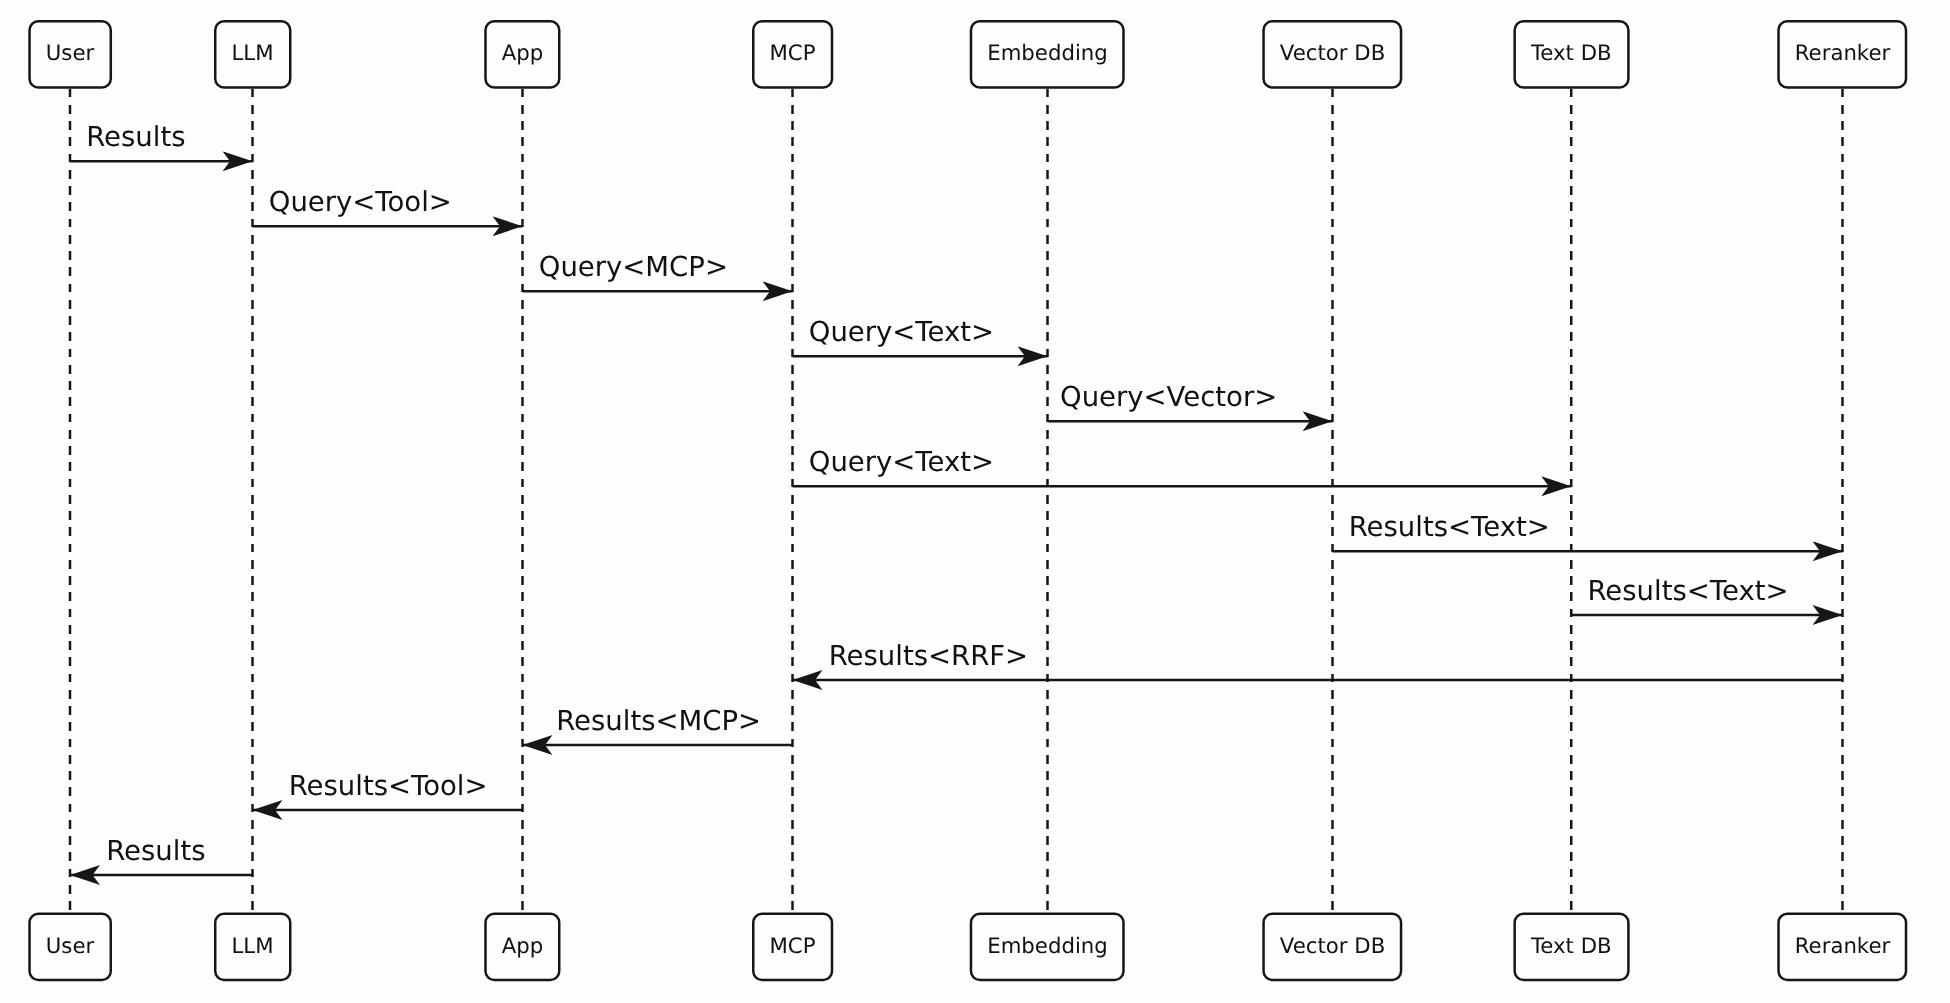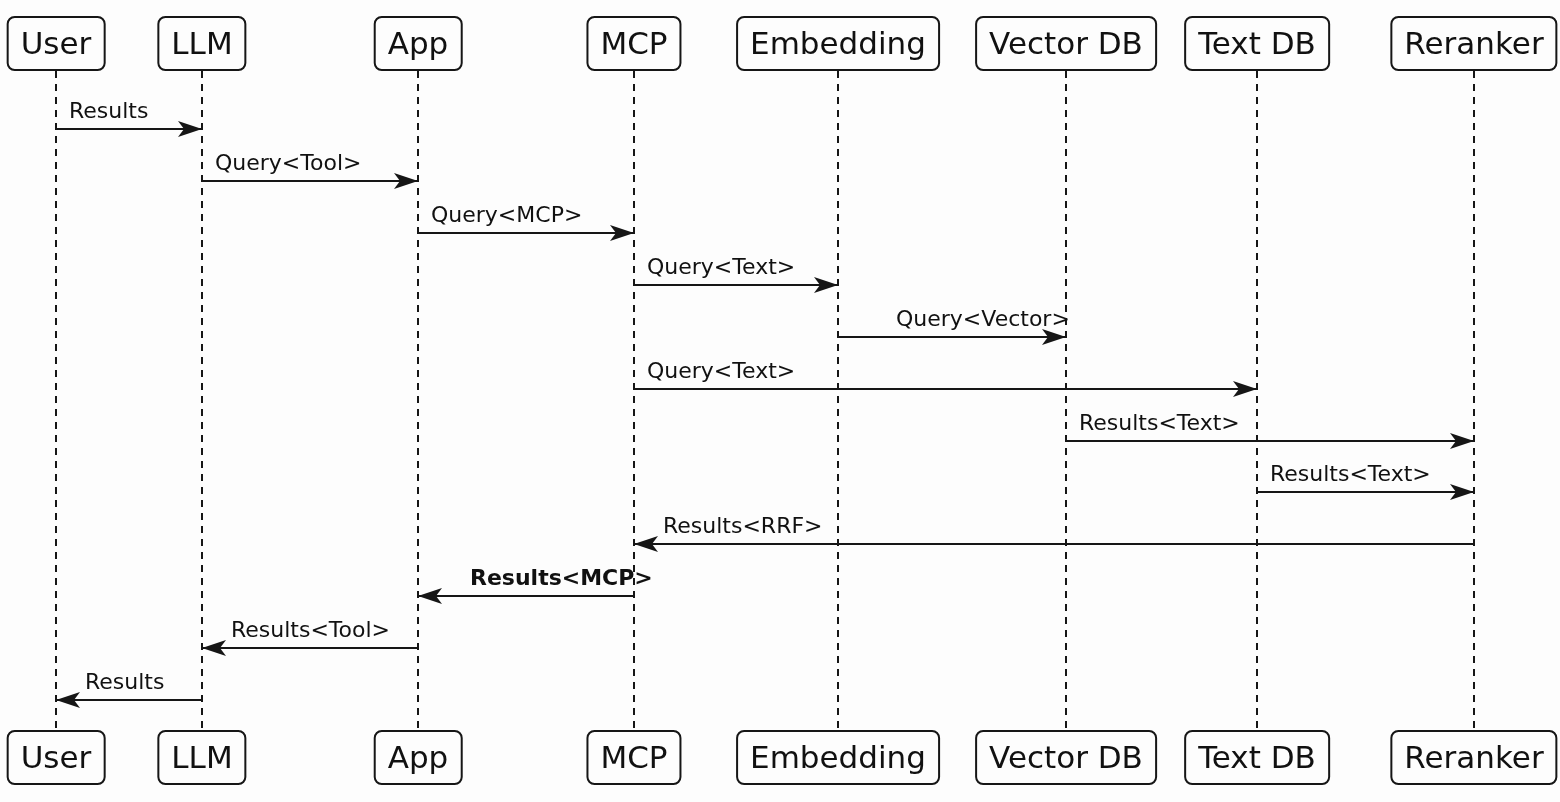--- a/index.html
+++ b/index.html
@@ -18,21 +18,21 @@
   .participant-box {
     position: absolute;
     transform: translateX(-50%);
     height: 51px;
     line-height: 51px;
     padding: 0 12px;
     border: 2px solid #161616;
     border-radius: 8px;
     background: #fdfdfd;
     color: #111111;
-    font-size: 31px;
+    font-size: 17px;
     white-space: nowrap;
     box-sizing: content-box;
     text-align: center;
     z-index: 3;
   }
   .lifeline {
     position: absolute;
     width: 2px;
     background: repeating-linear-gradient(
       to bottom,
@@ -107,21 +107,21 @@
     <div class="message-label" style="left: 431px; top: 202px;">Query&lt;MCP&gt;</div>
     <div class="message-line" style="left: 634px; width: 204px; top: 284px;"></div>
     <div class="arrowhead" style="top: 277px; left: 814px;"><svg width="24" height="16" viewBox="0 0 24 16">
         <polygon points="0,0 24,8 0,16 6,8" fill="#161616"></polygon>
       </svg></div>
     <div class="message-label" style="left: 647px; top: 254px;">Query&lt;Text&gt;</div>
     <div class="message-line" style="left: 838px; width: 228px; top: 336px;"></div>
     <div class="arrowhead" style="top: 329px; left: 1042px;"><svg width="24" height="16" viewBox="0 0 24 16">
         <polygon points="0,0 24,8 0,16 6,8" fill="#161616"></polygon>
       </svg></div>
-    <div class="message-label" style="left: 896px; top: 306px;">Query&lt;Vector&gt;</div>
+    <div class="message-label" style="left: 848px; top: 306px;">Query&lt;Vector&gt;</div>
     <div class="message-line" style="left: 634px; width: 623px; top: 388px;"></div>
     <div class="arrowhead" style="top: 381px; left: 1233px;"><svg width="24" height="16" viewBox="0 0 24 16">
         <polygon points="0,0 24,8 0,16 6,8" fill="#161616"></polygon>
       </svg></div>
     <div class="message-label" style="left: 647px; top: 358px;">Query&lt;Text&gt;</div>
     <div class="message-line" style="left: 1066px; width: 408px; top: 440px;"></div>
     <div class="arrowhead" style="top: 433px; left: 1450px;"><svg width="24" height="16" viewBox="0 0 24 16">
         <polygon points="0,0 24,8 0,16 6,8" fill="#161616"></polygon>
       </svg></div>
     <div class="message-label" style="left: 1079px; top: 410px;">Results&lt;Text&gt;</div>
@@ -132,21 +132,21 @@
     <div class="message-label" style="left: 1270px; top: 461px;">Results&lt;Text&gt;</div>
     <div class="message-line" style="left: 634px; width: 840px; top: 543px;"></div>
     <div class="arrowhead" style="top: 536px; left: 634px;"><svg width="24" height="16" viewBox="0 0 24 16">
         <polygon points="24,0 0,8 24,16 18,8" fill="#161616"></polygon>
       </svg></div>
     <div class="message-label" style="left: 663px; top: 513px;">Results&lt;RRF&gt;</div>
     <div class="message-line" style="left: 418px; width: 216px; top: 595px;"></div>
     <div class="arrowhead" style="top: 588px; left: 418px;"><svg width="24" height="16" viewBox="0 0 24 16">
         <polygon points="24,0 0,8 24,16 18,8" fill="#161616"></polygon>
       </svg></div>
-    <div class="message-label" style="left: 470px; top: 565px; font-weight: bold;">Results&lt;MCP&gt;</div>
+    <div class="message-label" style="left: 445px; top: 565px;">Results&lt;MCP&gt;</div>
     <div class="message-line" style="left: 202px; width: 216px; top: 647px;"></div>
     <div class="arrowhead" style="top: 640px; left: 202px;"><svg width="24" height="16" viewBox="0 0 24 16">
         <polygon points="24,0 0,8 24,16 18,8" fill="#161616"></polygon>
       </svg></div>
     <div class="message-label" style="left: 231px; top: 617px;">Results&lt;Tool&gt;</div>
     <div class="message-line" style="left: 56px; width: 146px; top: 699px;"></div>
     <div class="arrowhead" style="top: 692px; left: 56px;"><svg width="24" height="16" viewBox="0 0 24 16">
         <polygon points="24,0 0,8 24,16 18,8" fill="#161616"></polygon>
       </svg></div>
     <div class="message-label" style="left: 85px; top: 669px;">Results</div>

